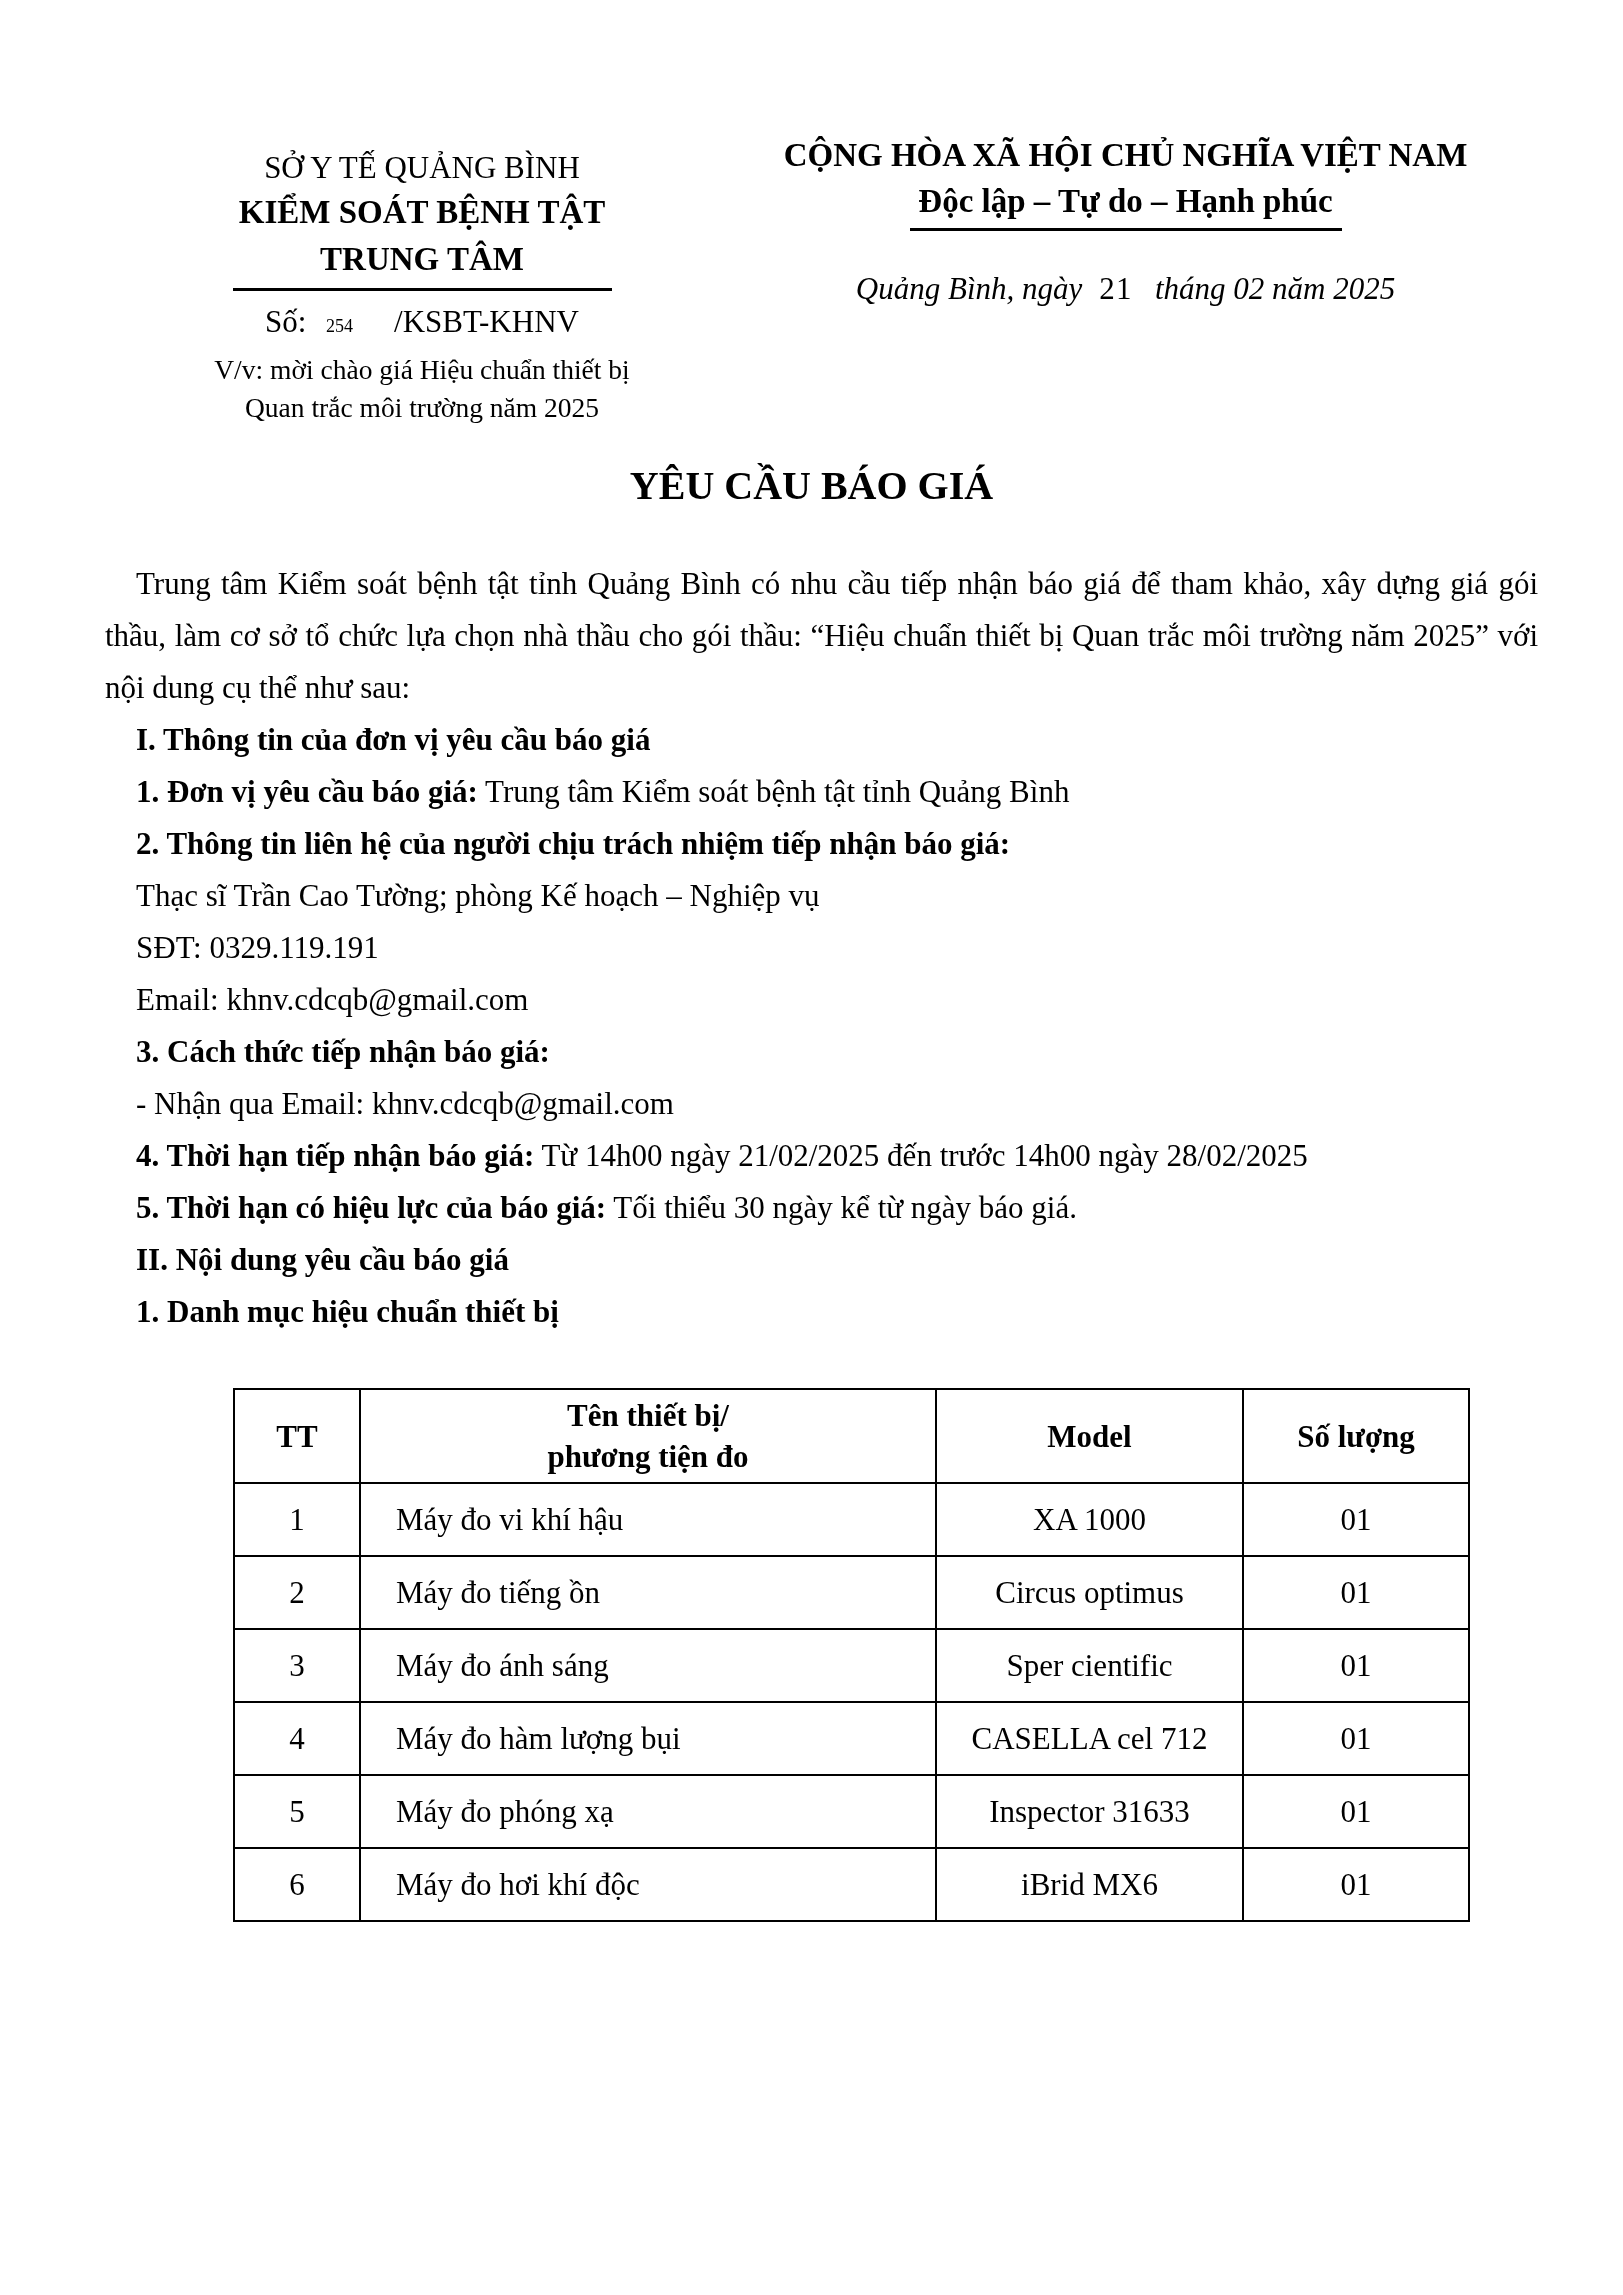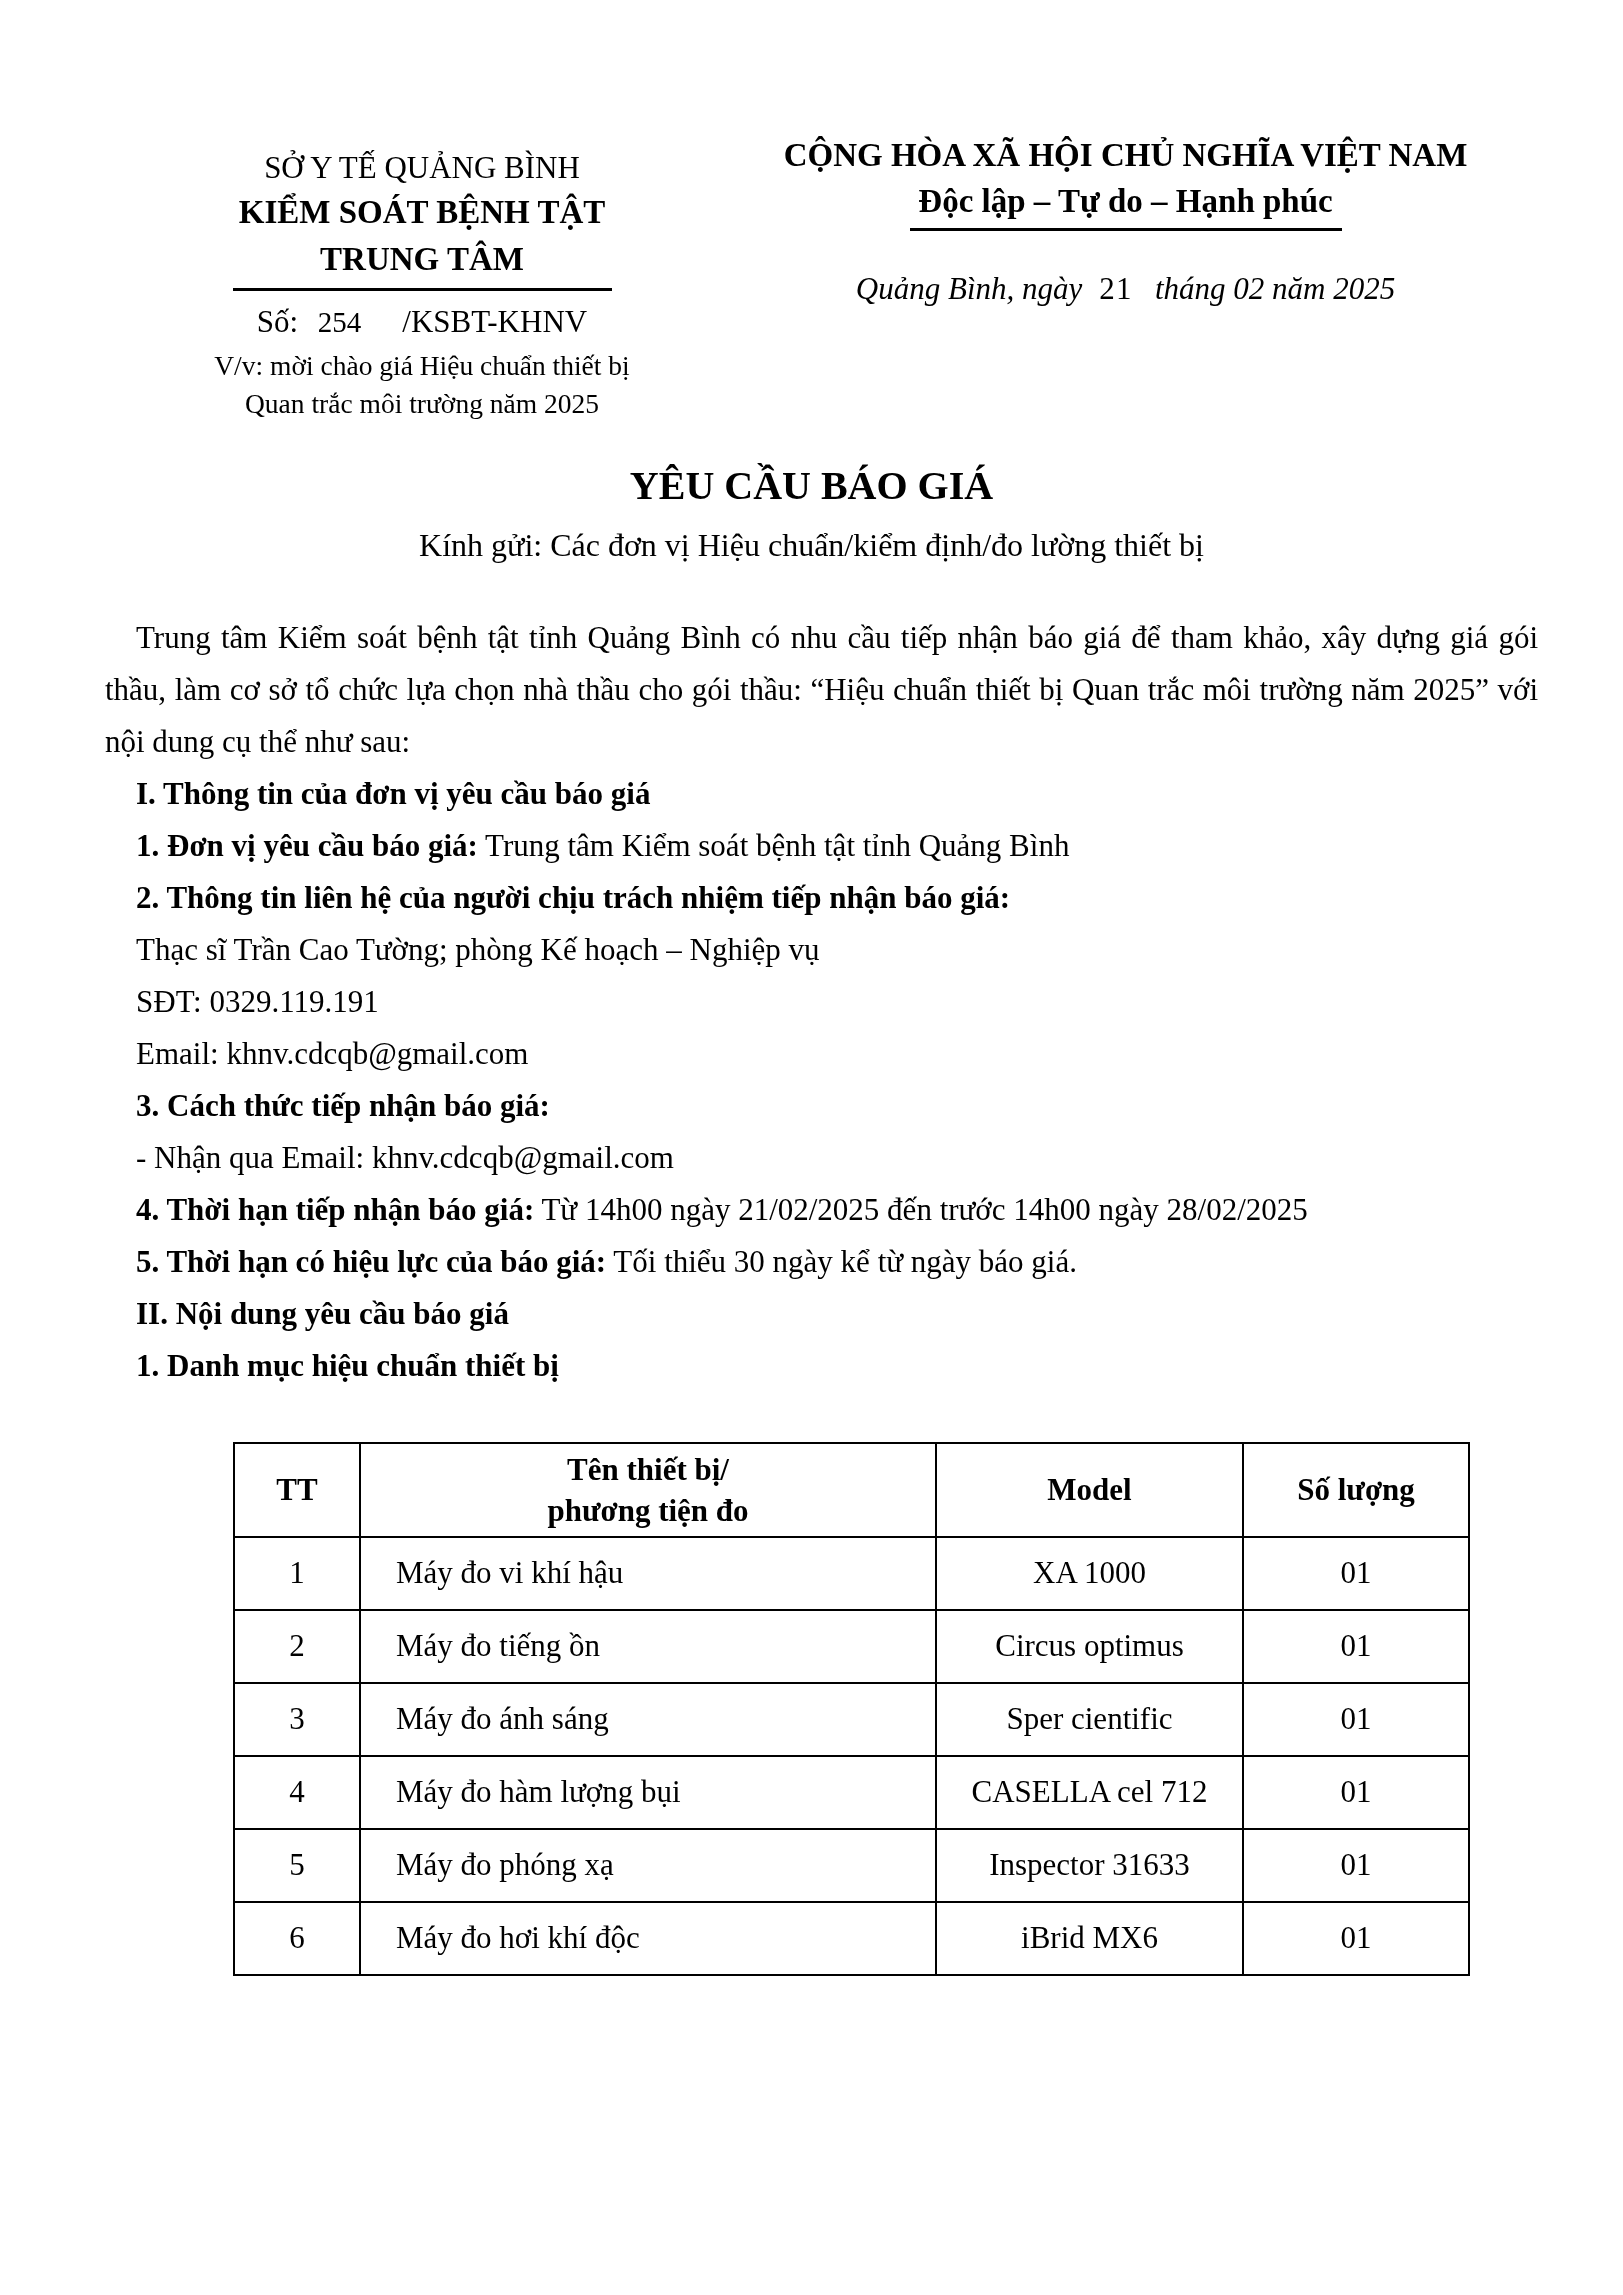--- a/index.html
+++ b/index.html
@@ -21,21 +21,21 @@
     width: 648px;
     text-align: center;
   }
   .h-left .org-parent { font-size: 31px; line-height: 42px; }
   .h-left .org-name   { font-size: 33px; line-height: 47px; font-weight: bold; }
   .h-left .rule {
     width: 379px; height: 3.3px; background: #000;
     margin: 5.2px auto 0 auto;
   }
   .h-left .doc-number { font-size: 31px; line-height: 42px; margin-top: 9.2px; }
-  .h-left .doc-number .num { font-size: 29px; margin-left: 19.6px; }
+  .h-left .doc-number .num { font-size: 18px; margin-left: 19.6px; }
   .h-left .doc-number .sym { margin-left: 41px; }
   .h-left .subject { font-size: 27.5px; line-height: 38px; }
   .h-left .subject.first { margin-top: 3.9px; }
 
   .h-right {
     position: absolute;
     left: 707px; top: 134px;
     width: 837px;
     text-align: center;
   }
@@ -108,21 +108,20 @@
 
   <div class="h-right">
     <div class="national">CỘNG HÒA XÃ HỘI CHỦ NGHĨA VIỆT NAM</div>
     <div class="motto">Độc lập – Tự do – Hạnh phúc</div>
     <div class="rule"></div>
     <div class="dateline"><span>Quảng Bình, ngày</span><span class="day">21</span><span>tháng 02 năm 2025</span></div>
   </div>
 
   <div class="content">
     <div class="doc-title">YÊU CẦU BÁO GIÁ</div>
-    <div class="salutation">Kính gửi: Các đơn vị Hiệu chuẩn/kiểm định/đo lường thiết bị</div>
 
     <div class="body-text">
       <p>Trung tâm Kiểm soát bệnh tật tỉnh Quảng Bình có nhu cầu tiếp nhận báo giá để tham khảo, xây dựng giá gói thầu, làm cơ sở tổ chức lựa chọn nhà thầu cho gói thầu: “Hiệu chuẩn thiết bị Quan trắc môi trường năm 2025” với nội dung cụ thể như sau:</p>
 
       <p class="b">I. Thông tin của đơn vị yêu cầu báo giá</p>
 
       <p><span class="b">1. Đơn vị yêu cầu báo giá:</span><span> Trung tâm Kiểm soát bệnh tật tỉnh Quảng Bình</span></p>
 
       <p class="b">2. Thông tin liên hệ của người chịu trách nhiệm tiếp nhận báo giá:</p>
 

